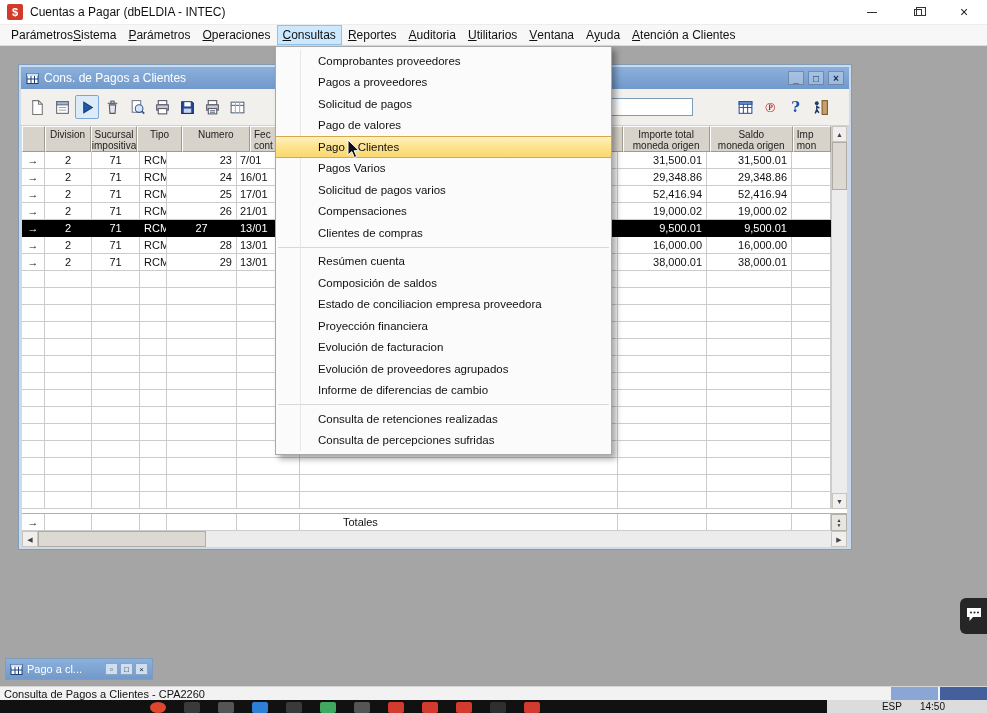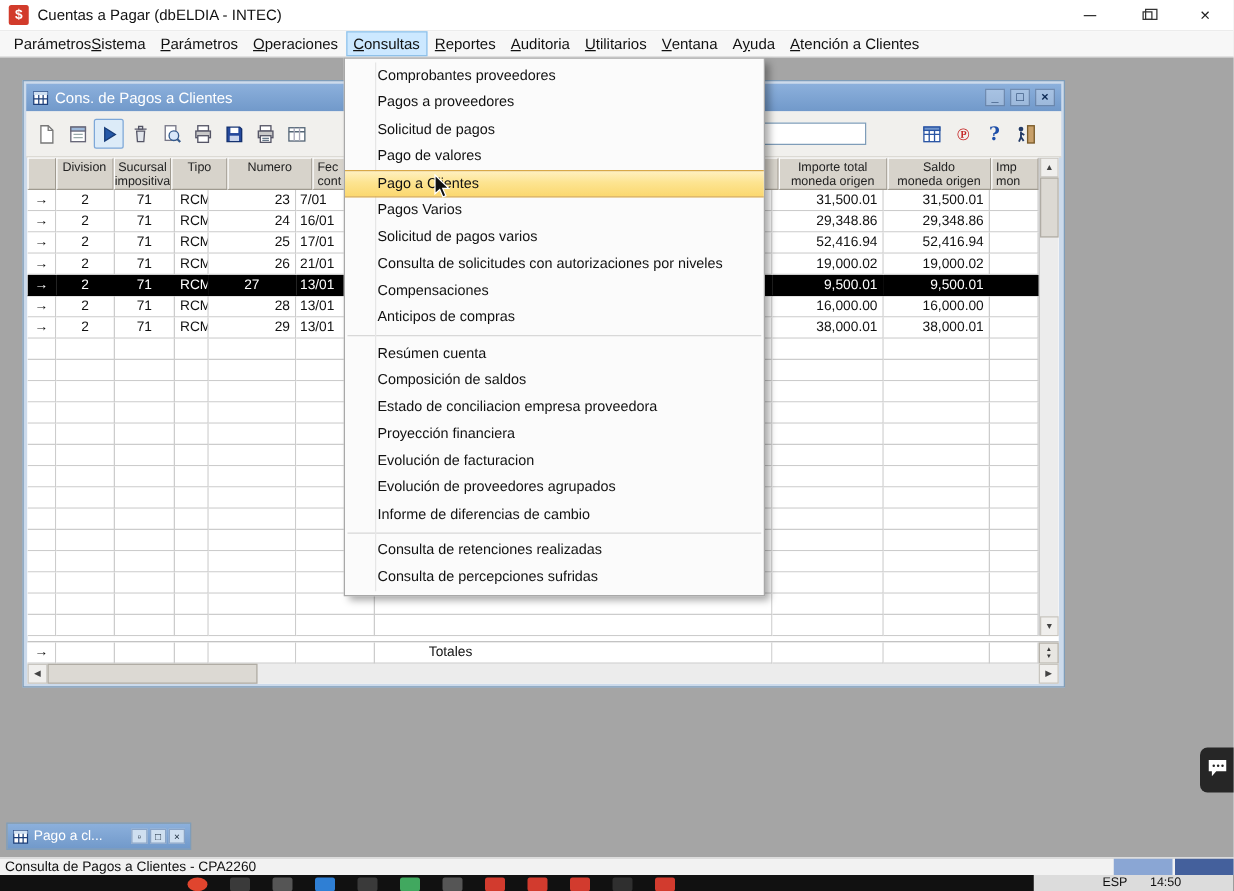--- a/index.html
+++ b/index.html
@@ -66,21 +66,21 @@
   .spinner{width:16px;height:17px;display:flex;flex-direction:column;align-items:center;justify-content:center;font-size:5px;line-height:5px;color:#333;background:#e8e6e2;border:1px solid #b5b1a9}
   .hscroll{position:relative;width:825px;height:16px;background:#ececec;margin-top:0}
   .harrow{position:absolute;top:0;width:16px;height:16px;line-height:15px;text-align:center;font-size:7px;color:#444;background:#f0efed;border:1px solid #c8c5bf}
   .harrow.hleft{left:0}
   .harrow.hright{right:0}
   .hthumb{position:absolute;left:16px;top:0;width:168px;height:16px;background:#dcd9d3;border:1px solid #b0aca4}
 
   
   .dropdown{position:absolute;left:275px;top:46px;width:337px;background:#fbfbfb;border:1px solid #a8a8a8;box-shadow:4px 4px 6px rgba(0,0,0,.35);padding:3px 0;z-index:150;font-size:11.5px}
   .dropdown::before{content:"";position:absolute;left:24px;top:3px;bottom:3px;width:1px;background:#e6e6e6}
-  .mitem{height:21.5px;display:flex;align-items:center;padding-left:26px;white-space:nowrap;overflow:hidden;color:#111;position:relative}
+  .mitem{height:21.5px;display:flex;align-items:center;padding-left:42px;white-space:nowrap;overflow:hidden;color:#111;position:relative}
   .mitem.hl{background:linear-gradient(#fff0c0,var(--hl-bg) 45%,#fbd86f);border-top:1px solid var(--hl-border);border-bottom:1px solid var(--hl-border)}
   .msep{height:7px;display:flex;align-items:center}
   .msep::before{content:"";display:block;width:100%;height:1px;background:#d8d8d8;margin:0 2px}
 
   
   .minwin{position:absolute;left:5px;top:612px;width:148px;height:22px;border:1px solid #7f9db9;background:linear-gradient(var(--ct1),var(--ct2));display:flex;align-items:center;gap:4px;padding:0 4px;color:#fff;font-size:11px}
   .minbtns{margin-left:auto;display:flex;gap:2px}
   .minbtn{width:13px;height:12px;display:flex;align-items:center;justify-content:center;font-size:8px;color:#123;background:#cfdff0;border:1px solid #8aa4c6}
 
   
@@ -598,23 +598,22 @@
 </div>
 
 <div class="dropdown" id="dropdown">
     <div class="mitem">Comprobantes proveedores</div>
     <div class="mitem">Pagos a proveedores</div>
     <div class="mitem">Solicitud de pagos</div>
     <div class="mitem">Pago de valores</div>
     <div class="mitem hl">Pago a Clientes</div>
     <div class="mitem">Pagos Varios</div>
     <div class="mitem">Solicitud de pagos varios</div>
-    <div class="mitem">Consulta de solicitudes con autorizaciones por niveles</div>
     <div class="mitem">Compensaciones</div>
-    <div class="mitem">Anticipos de compras</div>
+    <div class="mitem">Clientes de compras</div>
     <div class="msep"></div>
     <div class="mitem">Resúmen cuenta</div>
     <div class="mitem">Composición de saldos</div>
     <div class="mitem">Estado de conciliacion empresa proveedora</div>
     <div class="mitem">Proyección financiera</div>
     <div class="mitem">Evolución de facturacion</div>
     <div class="mitem">Evolución de proveedores agrupados</div>
     <div class="mitem">Informe de diferencias de cambio</div>
     <div class="msep"></div>
     <div class="mitem">Consulta de retenciones realizadas</div>

